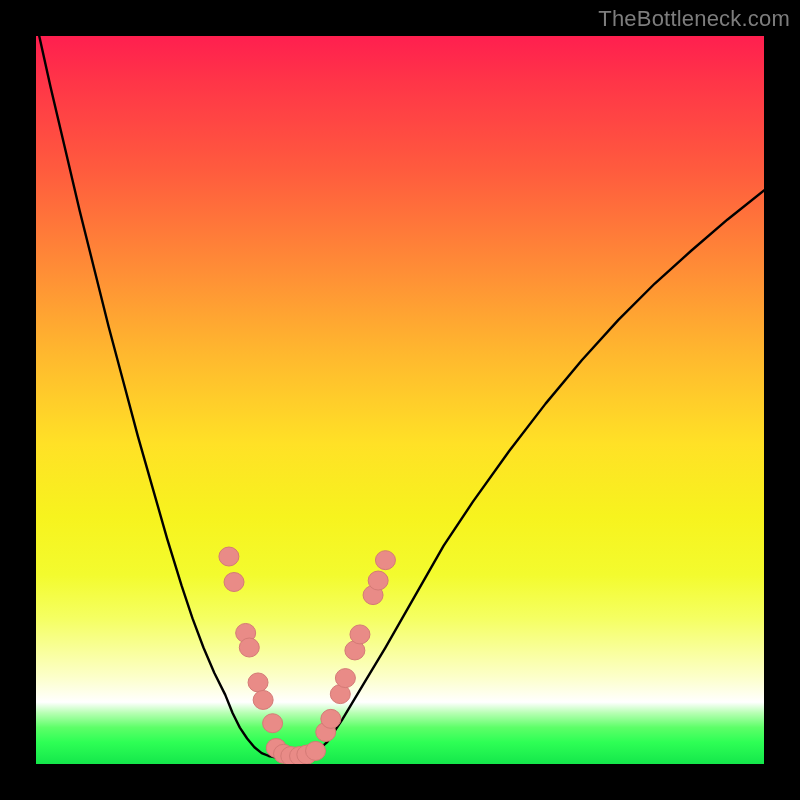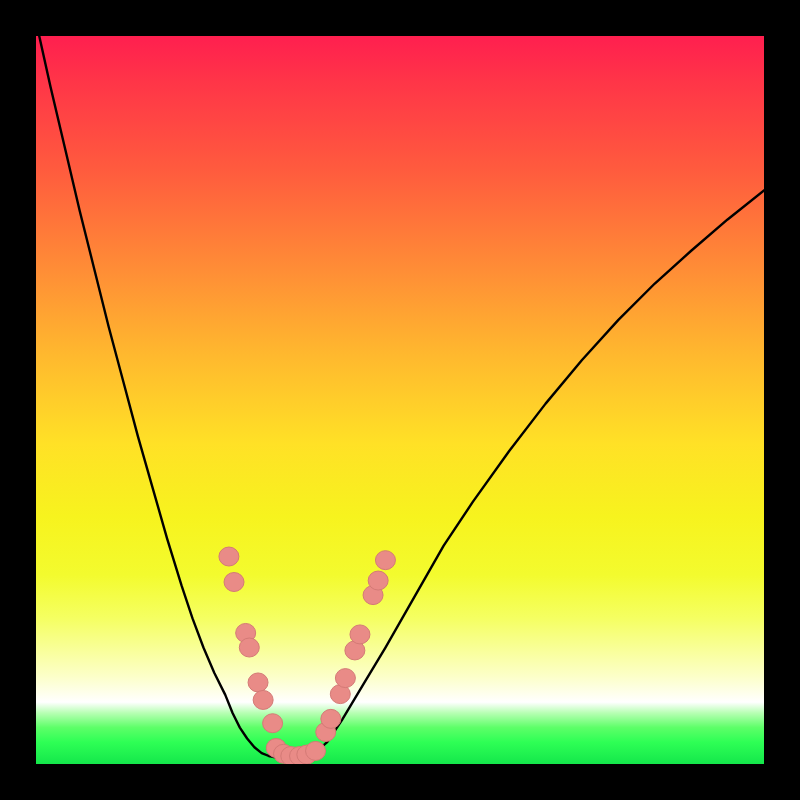--- a/index.html
+++ b/index.html
@@ -95,13 +95,14 @@
         <ellipse cx="304.30" cy="658.11" rx="10" ry="9.5" fill="#e98b87" stroke="#d47a76" stroke-width="1"></ellipse>
         <ellipse cx="309.40" cy="642.10" rx="10" ry="9.5" fill="#e98b87" stroke="#d47a76" stroke-width="1"></ellipse>
         <ellipse cx="318.86" cy="614.43" rx="10" ry="9.5" fill="#e98b87" stroke="#d47a76" stroke-width="1"></ellipse>
         <ellipse cx="323.96" cy="598.42" rx="10" ry="9.5" fill="#e98b87" stroke="#d47a76" stroke-width="1"></ellipse>
         <ellipse cx="337.06" cy="559.10" rx="10" ry="9.5" fill="#e98b87" stroke="#d47a76" stroke-width="1"></ellipse>
         <ellipse cx="342.16" cy="544.54" rx="10" ry="9.5" fill="#e98b87" stroke="#d47a76" stroke-width="1"></ellipse>
         <ellipse cx="349.44" cy="524.16" rx="10" ry="9.5" fill="#e98b87" stroke="#d47a76" stroke-width="1"></ellipse>
       </g>
   </svg>
 
+  <div class="watermark">TheBottleneck.com</div>
 </div>
 
 </body></html>

